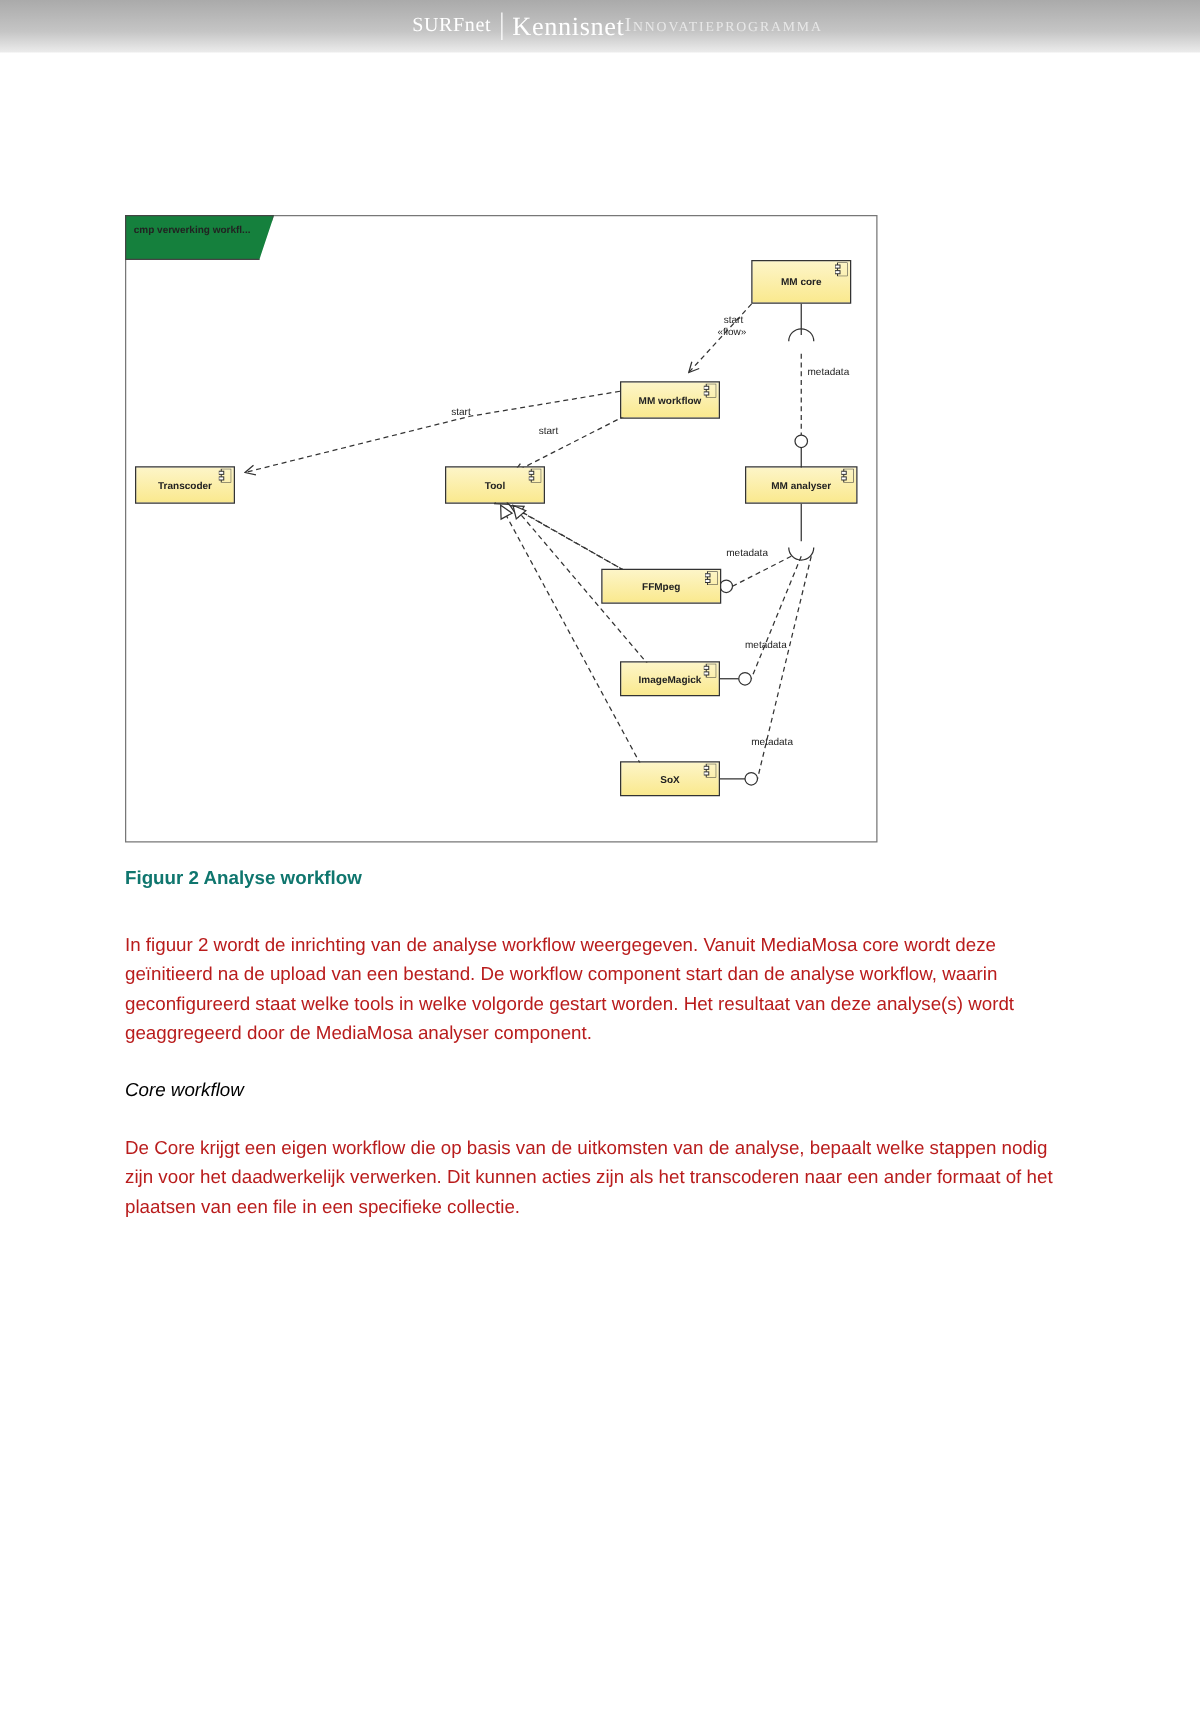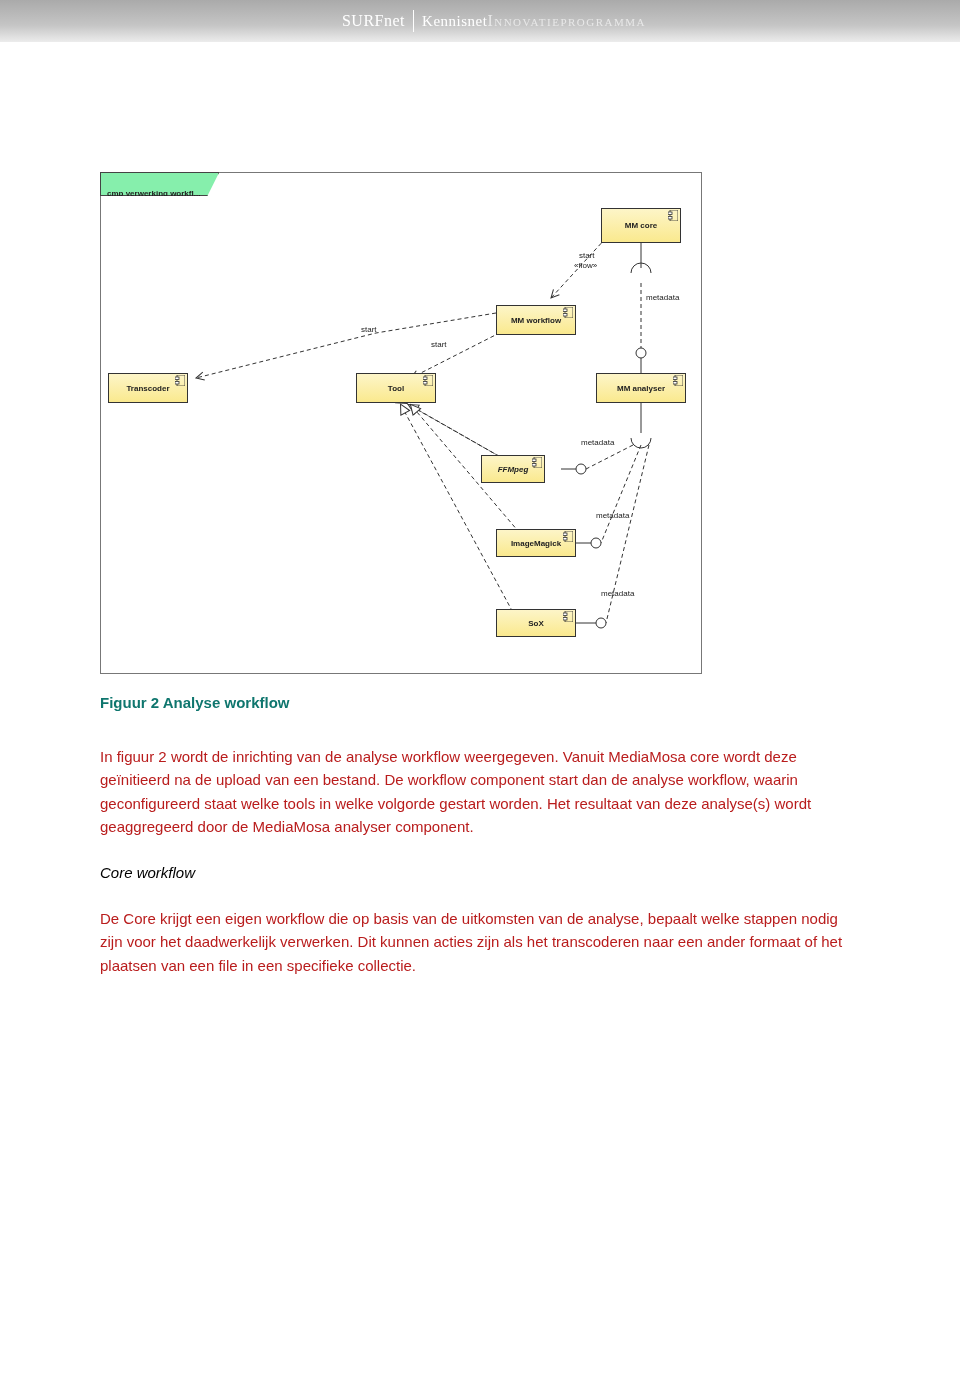--- a/index.html
+++ b/index.html
@@ -35,21 +35,21 @@
   }
   .header .brand-divider {
     width: 1px;
     height: 22px;
     background: #ffffff;
     margin: 0 8px;
   }
   .header .brand2 {
     font-family: Georgia, 'Times New Roman', serif;
     color: #ffffff;
-    font-size: 15px;
+    font-size: 21px;
     letter-spacing: 0.5px;
     margin-right: 0;
   }
   .header .program {
     font-family: Georgia, 'Times New Roman', serif;
     font-variant: small-caps;
     color: #e8e8e8;
     font-size: 16px;
     letter-spacing: 1.5px;
   }
@@ -65,27 +65,27 @@
     height: 500px;
     margin: 0 0 20px 0;
     border: 1px solid #777;
     position: relative;
     background: #ffffff;
   }
   .diagram-title-tab {
     position: absolute;
     top: -1px;
     left: -1px;
-    height: 24px;
+    height: 36px;
     border: 1px solid #444;
-    background: #86efac;
+    background: #15803d;
     font-size: 8px;
     font-weight: bold;
     font-family: Arial, sans-serif;
-    padding: 16px 18px 0 6px;
+    padding: 6px 18px 0 6px;
     box-sizing: border-box;
     white-space: nowrap;
     z-index: 2;
     clip-path: polygon(0 0, 100% 0, calc(100% - 12px) 100%, 0 100%);
   }
 
   .uml-comp {
     position: absolute;
     border: 1px solid #333;
     background: linear-gradient(to bottom, #fdf5c8 0%, #fae98e 100%);
@@ -271,21 +271,21 @@
         <span>MM analyser</span>
         <span class="uml-glyph">
           <svg width="10" height="11">
               <rect x="2" y="0" width="8" height="11" fill="none" stroke="#333" stroke-width="0.8"></rect>
               <rect x="0" y="2" width="4" height="2.5" fill="#fff" stroke="#333" stroke-width="0.8"></rect>
               <rect x="0" y="6.5" width="4" height="2.5" fill="#fff" stroke="#333" stroke-width="0.8"></rect>
             </svg>
         </span>
       </div>
 
-      <div class="uml-comp" style="left:380px; top:282px; width:64px; height:28px;font-style:italic;">
+      <div class="uml-comp" style="left:380px; top:282px; width:96px; height:28px;">
         <span>FFMpeg</span>
         <span class="uml-glyph">
           <svg width="10" height="11">
               <rect x="2" y="0" width="8" height="11" fill="none" stroke="#333" stroke-width="0.8"></rect>
               <rect x="0" y="2" width="4" height="2.5" fill="#fff" stroke="#333" stroke-width="0.8"></rect>
               <rect x="0" y="6.5" width="4" height="2.5" fill="#fff" stroke="#333" stroke-width="0.8"></rect>
             </svg>
         </span>
       </div>
 

